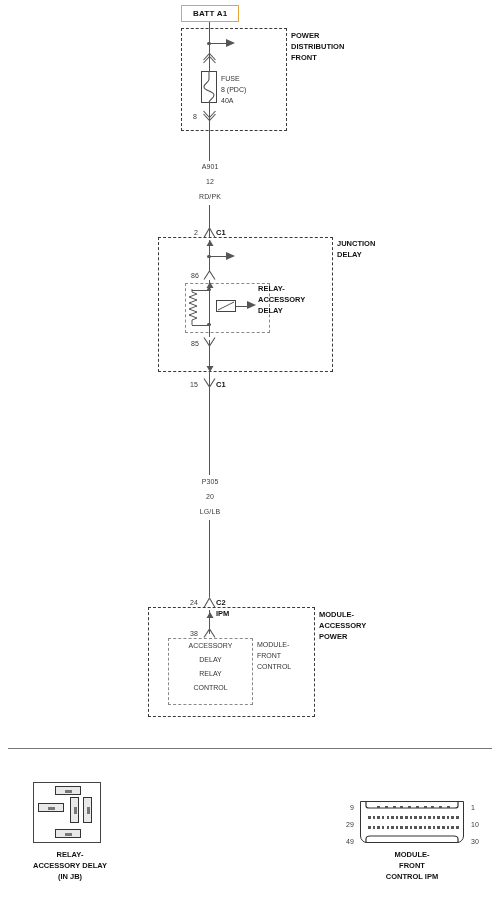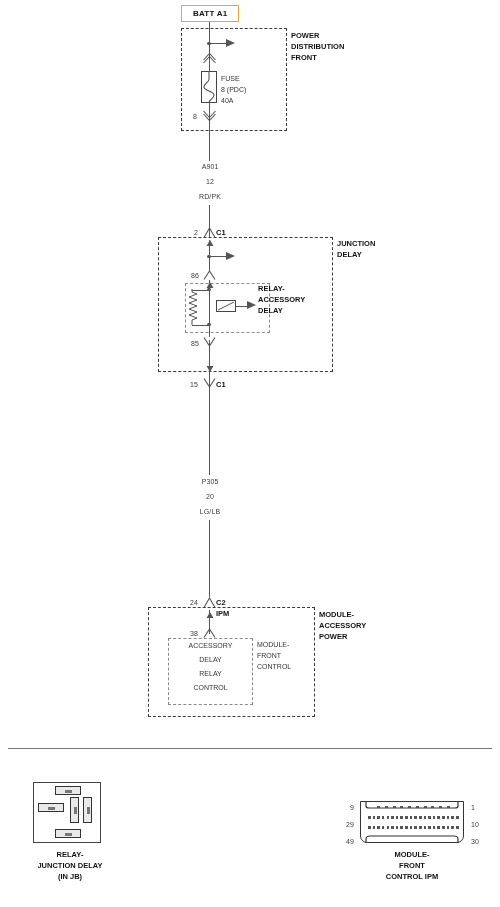--- a/index.html
+++ b/index.html
@@ -212,21 +212,21 @@
 </div>
 <div class="pad" style="left:83px;top:797px;width:9px;height:26px;">
   <div class="pad-in" style="left:3px;top:9px;width:3px;height:7px;"></div>
 </div>
 <div class="pad" style="left:55px;top:829px;width:26px;height:9px;">
   <div class="pad-in" style="left:9px;top:3px;width:7px;height:3px;"></div>
 </div>
 
 <div class="abs" style="left:0px;top:849px;width:140px;text-align:center;">
   <div class="lbl-c">RELAY-</div>
-  <div class="lbl-c">JUNCTION DELAY</div>
+  <div class="lbl-c">ACCESSORY DELAY</div>
   <div class="lbl-c">(IN JB)</div>
 </div>
 
 <div class="conn-shell" style="left:360px;top:801px;width:104px;height:42px;border-radius:0 0 7px 7px;"></div>
 
 <svg class="abs" style="left:360px;top:801px;" width="104" height="42" viewBox="0 0 104 42">
   <path d="M6 0 L6 5 Q6 7 9 7 L95 7 Q98 7 98 5 L98 0" fill="none" stroke="#333" stroke-width="1.2"></path>
   <path d="M6 42 L6 38 Q6 35 10 35 L94 35 Q98 35 98 38 L98 42" fill="none" stroke="#333" stroke-width="1.2"></path>
 </svg>
 <div id="ipm-pin-grid">

